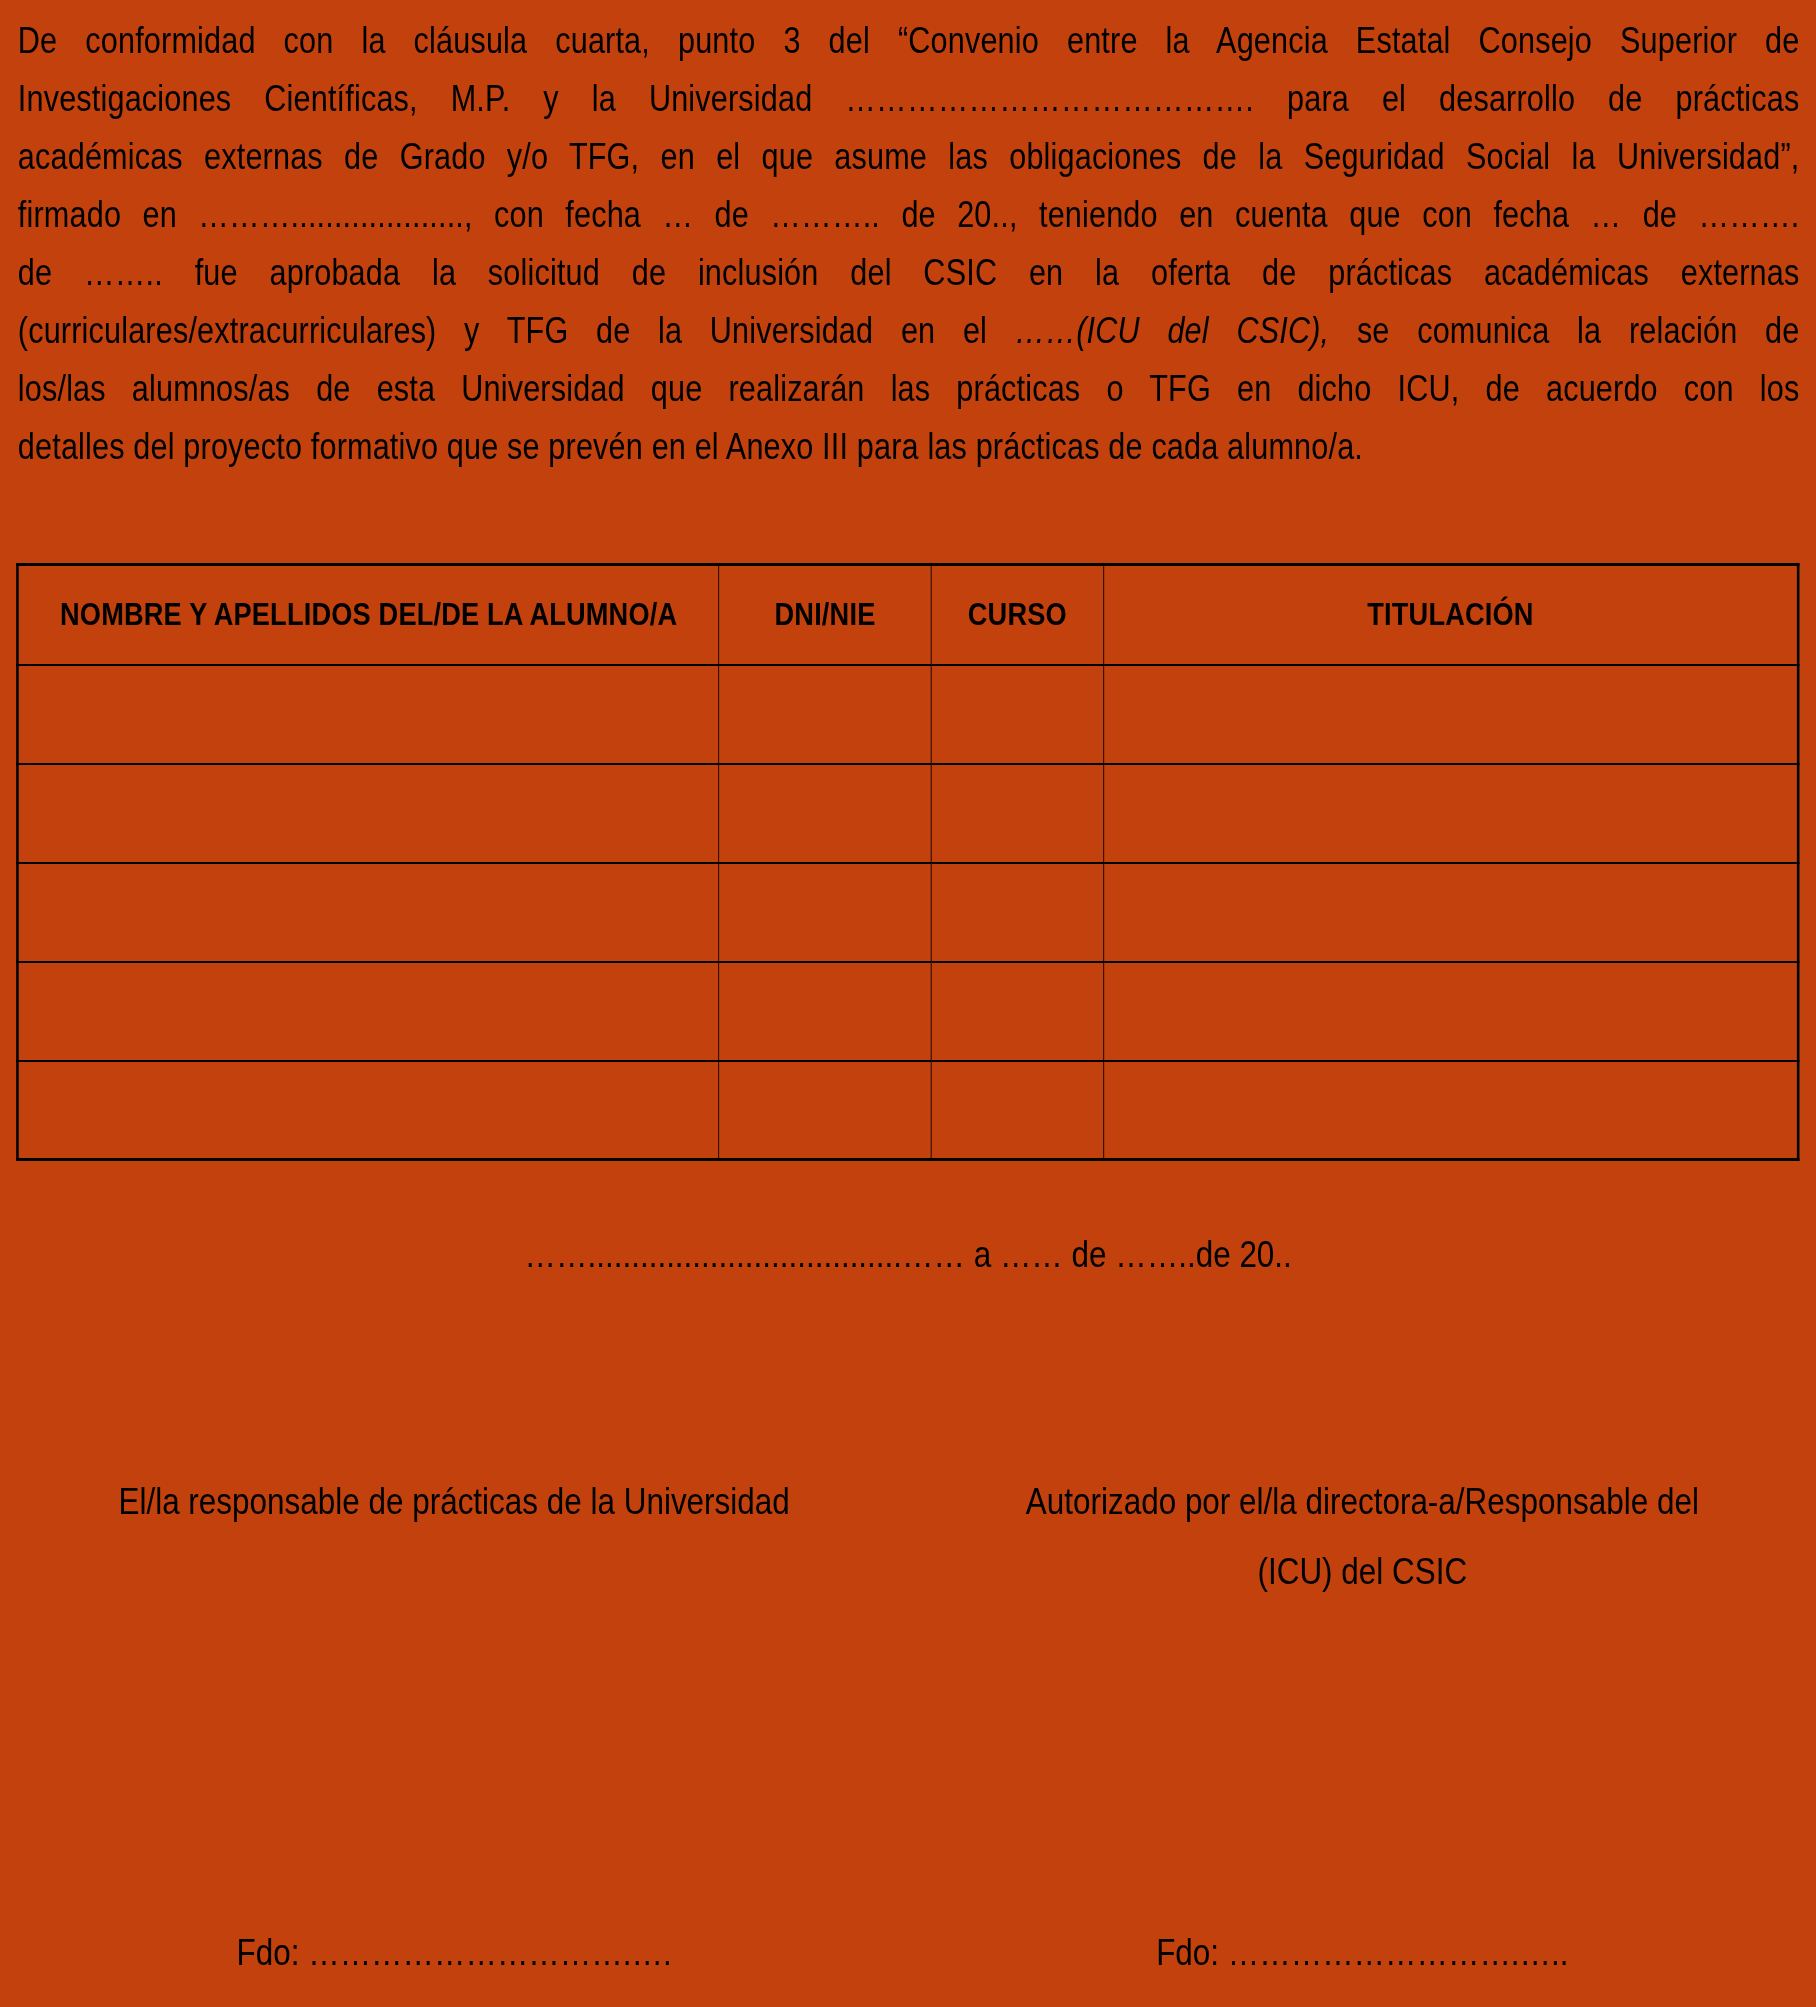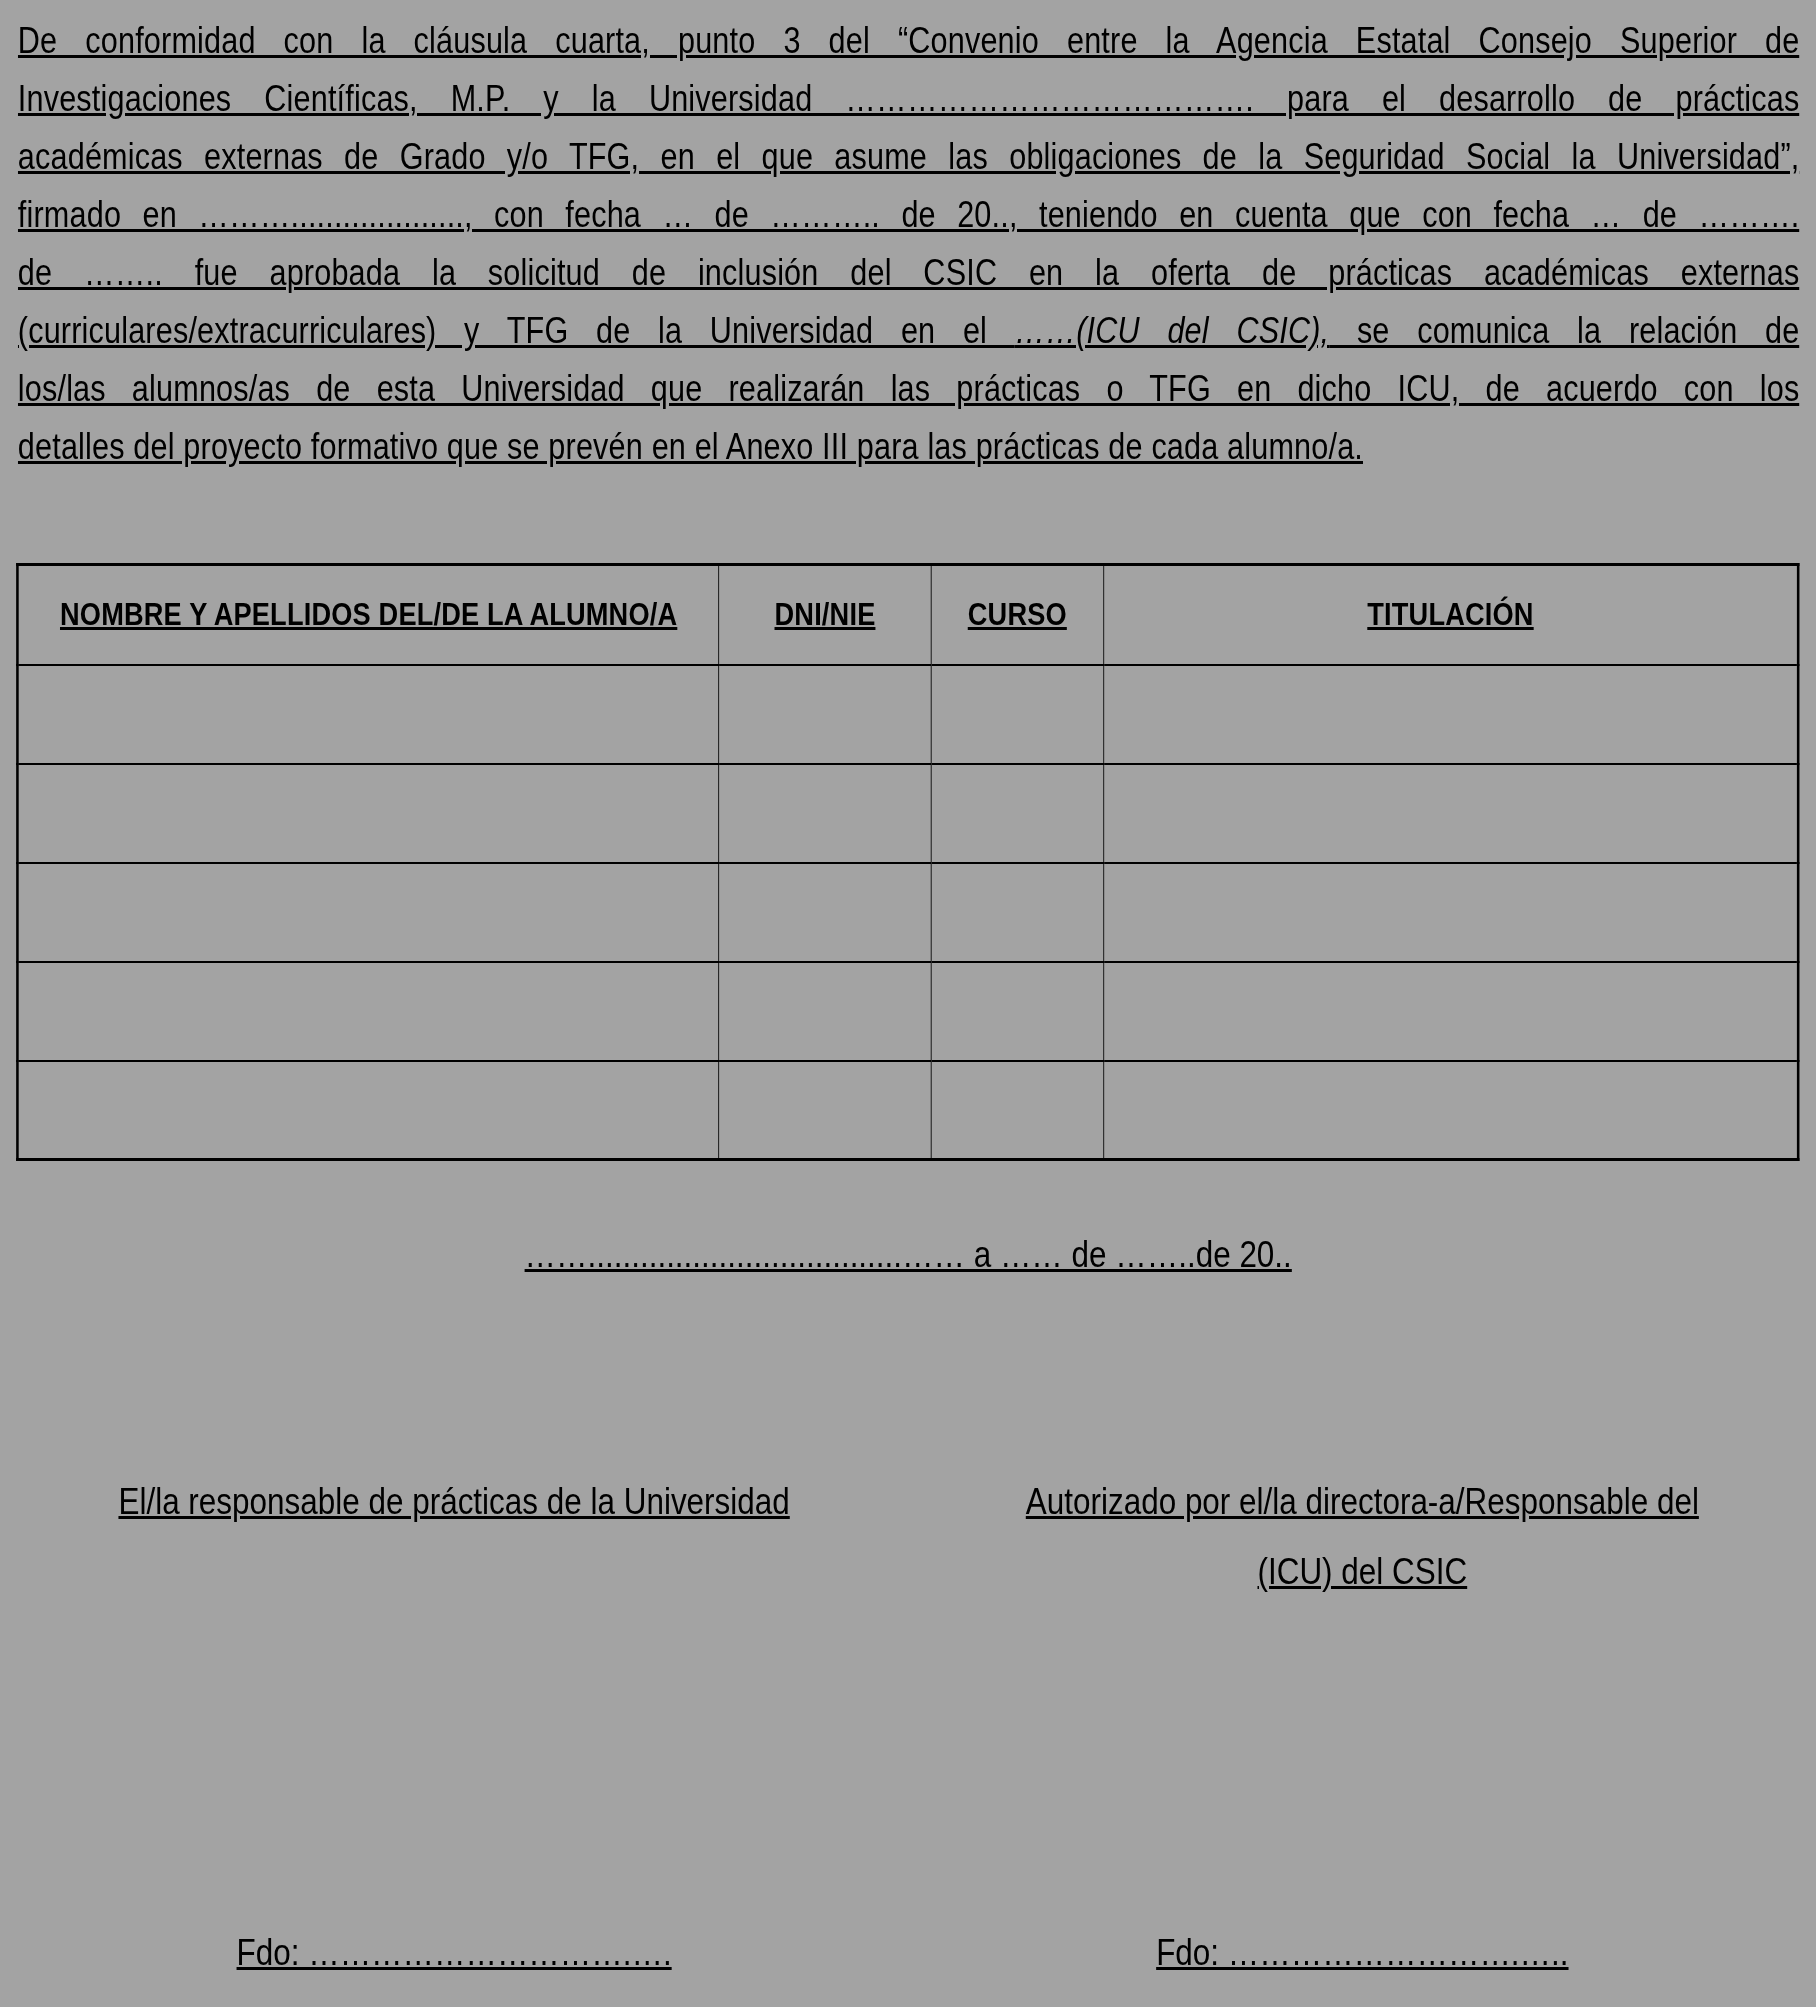--- a/index.html
+++ b/index.html
@@ -6,22 +6,21 @@
     margin: 0;
     padding: 0;
     background: #ffffff;
     font-family: "Liberation Sans", "DejaVu Sans", sans-serif;
     color: #000000;
   }
   .clip {
     width: 1817px;
     height: 2007px;
     overflow: hidden;
-    background: #a3a3a3;
-    text-decoration: underline;
+    background: #c2410c;
   }
   
   .page {
     width: 2137px;
     transform: scaleX(0.85);
     transform-origin: 0 0;
     padding-top: 12.2px;
     box-sizing: border-box;
   }
   .para {

